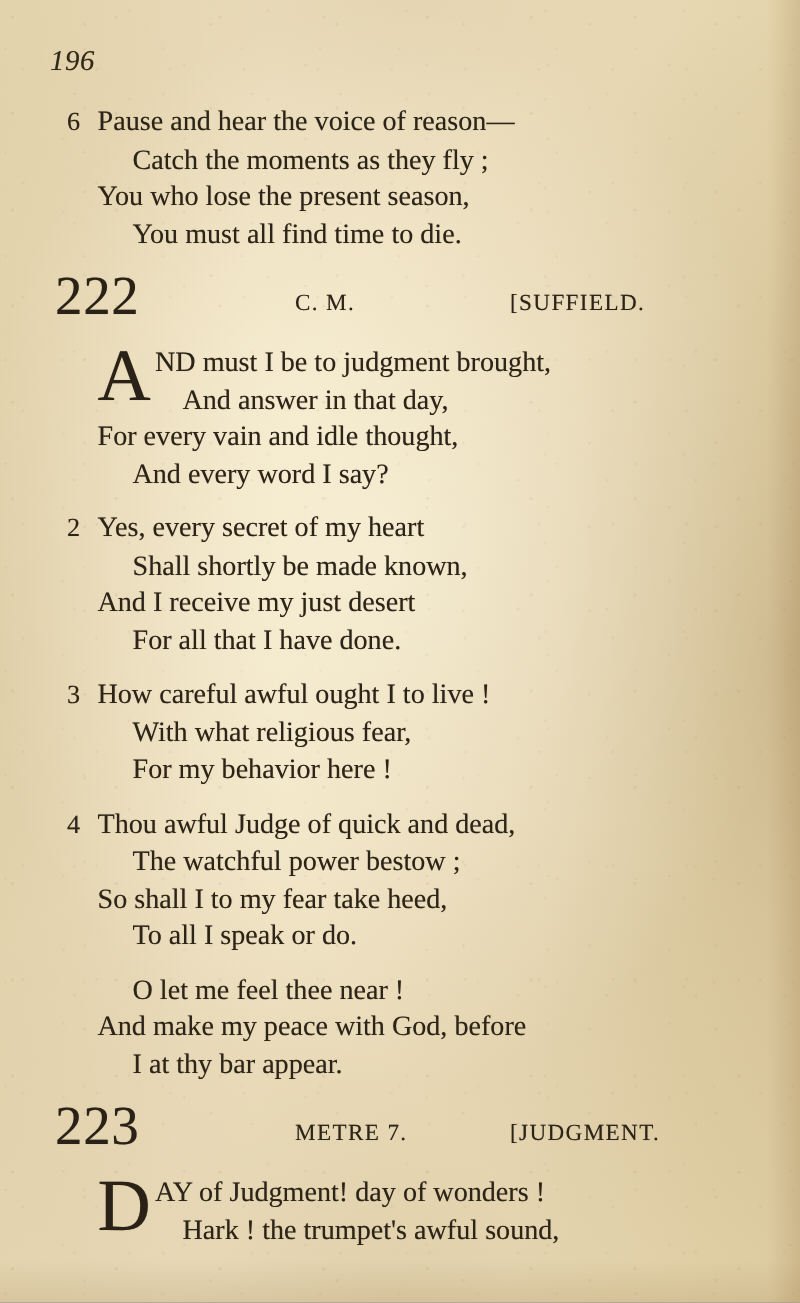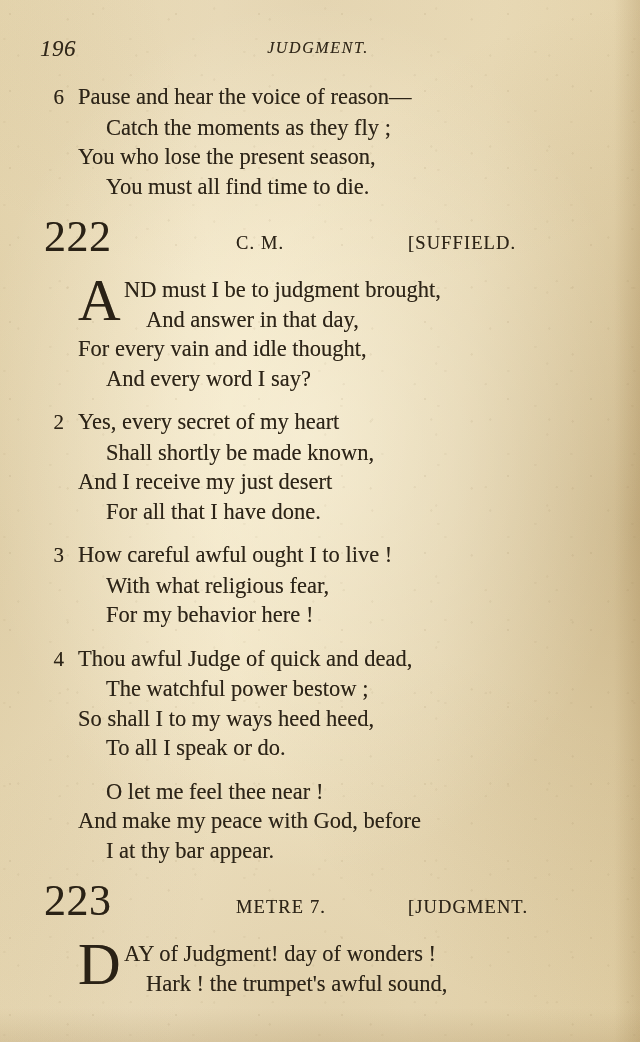--- a/index.html
+++ b/index.html
@@ -196,21 +196,20 @@
 
 <div class="page">
   <div class="grain"></div>
   <div class="edge-right"></div>
   <div class="edge-bottom"></div>
 
   <div class="content">
 
     <div class="runhead">
       <div class="folio">196</div>
-      <div class="runhead-title">JUDGMENT.</div>
     </div>
 
     <div class="hymn-body">
 
       <div class="stanza">
         <div class="vline first"><span class="vnum">6</span><span>Pause and hear the voice of reason—</span></div>
         <div class="vline even">Catch the moments as they fly ;</div>
         <div class="vline odd">You who lose the present season,</div>
         <div class="vline even">You must all find time to die.</div>
       </div>
@@ -238,21 +237,21 @@
 
       <div class="stanza">
         <div class="vline first"><span class="vnum">3</span><span>How careful awful ought I to live !</span></div>
         <div class="vline even">With what religious fear,</div>
         <div class="vline even">For my behavior here !</div>
       </div>
 
       <div class="stanza">
         <div class="vline first"><span class="vnum">4</span><span>Thou awful Judge of quick and dead,</span></div>
         <div class="vline even">The watchful power bestow ;</div>
-        <div class="vline odd">So shall I to my ways heed heed,</div>
+        <div class="vline odd">So shall I to my fear take heed,</div>
         <div class="vline even">To all I speak or do.</div>
       </div>
 
       <div class="stanza">
         <div class="vline even">O let me feel thee near !</div>
         <div class="vline odd">And make my peace with God, before</div>
         <div class="vline even">I at thy bar appear.</div>
       </div>
 
       <div class="hymn-head">

